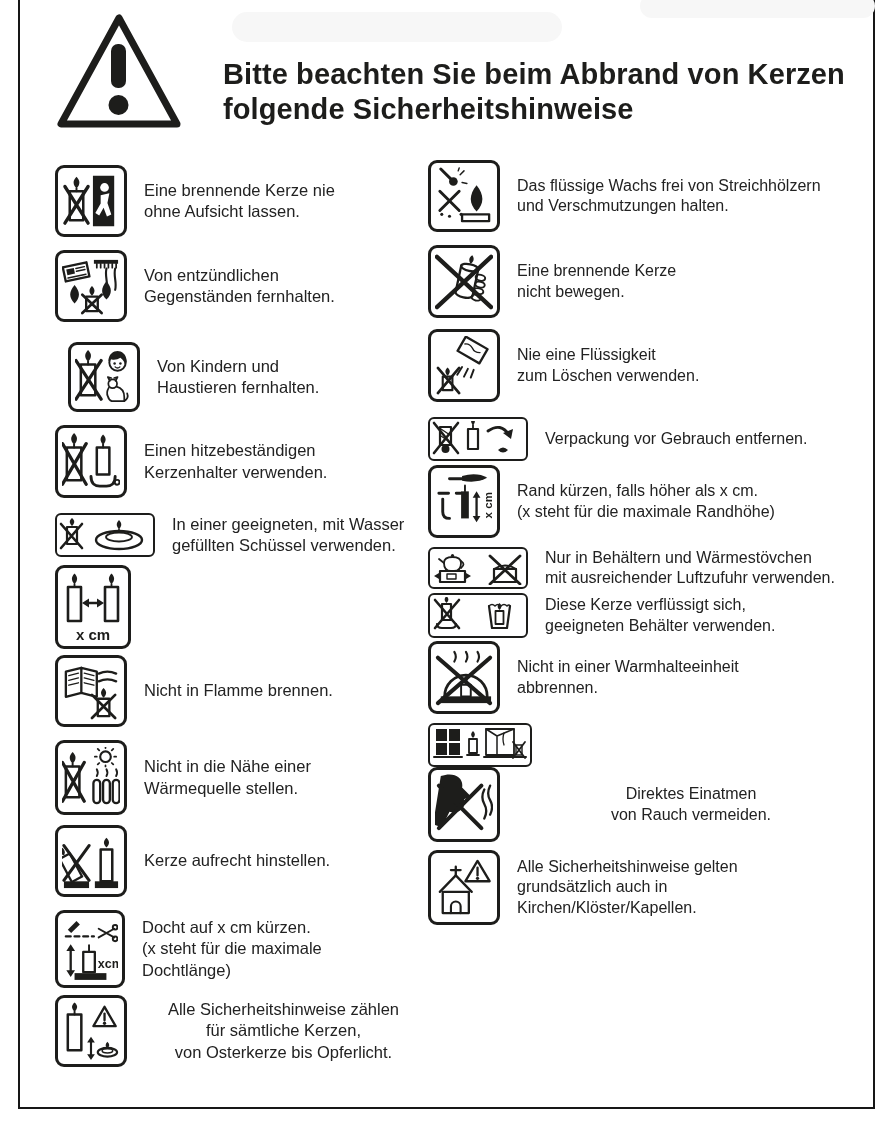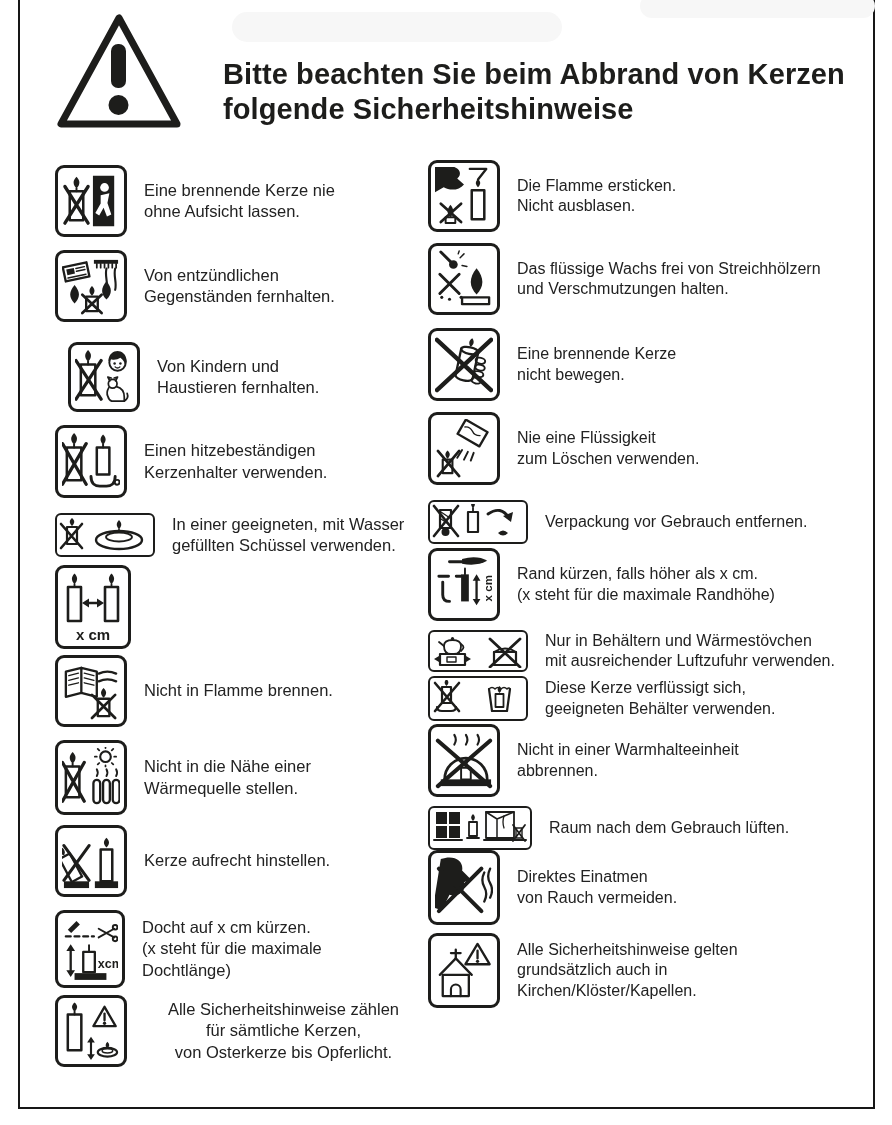--- a/index.html
+++ b/index.html
@@ -249,35 +249,20 @@
       </div>
       <div class="txt txt-l">Alle Sicherheitshinweise zählen
 für sämtliche Kerzen,
 von Osterkerze bis Opferlicht.</div>
     </div>
 
   </div>
 
   <div class="col col-right">
 
-    <div class="row" style="height:72px; margin-bottom:11px;">
-      <div class="ib" style="width:72px;height:72px;">
-        <svg width="58" height="58" viewBox="0 0 60 60">
-          <path class="fl" d="M0 0 h20 c6 2 8 8 3 12 l7 6 c-5 6 -14 7 -21 3 l-9 5 z"></path>
-          <path class="fl" d="M16 52 C20 48 20 44 16 39 C12 44 12 48 16 52 Z"></path>
-          <rect class="st" style="stroke-width:2" x="11" y="52" width="10" height="6"></rect>
-          <path class="st" style="stroke-width:2.8" d="M6 38 L27 57 M27 38 L6 57"></path>
-          <path class="st" style="stroke-width:2.4" d="M36 2 h17 l-8.5 11"></path>
-          <path class="fl" d="M44.5 21 C47.5 18 47.5 15.5 44.5 12.5 C41.5 15.5 41.5 18 44.5 21 Z"></path>
-          <rect class="st" style="stroke-width:2.6" x="38" y="24" width="13" height="30"></rect>
-        </svg>
-      </div>
-      <div class="txt txt-r">Die Flamme ersticken.
-Nicht ausblasen.</div>
-    </div>
 
     <div class="row" style="height:72px; margin-bottom:13px;">
       <div class="ib" style="width:72px;height:72px;">
         <svg width="58" height="58" viewBox="0 0 60 60">
           <path class="st" style="stroke-width:3" d="M6 2 L16 12"></path>
           <circle class="fl" cx="19" cy="15" r="4.5"></circle>
           <path class="st" style="stroke-width:1.5" d="M26 8 l4 -4 M28 16 l5 1 M24 4 l1 -3"></path>
           <path class="st" style="stroke-width:3" d="M5 25 L25 45 M25 25 L5 45"></path>
           <circle class="fl" cx="7" cy="49" r="1.6"></circle>
             <circle class="fl" cx="15" cy="51" r="1.6"></circle>
@@ -425,24 +410,23 @@
           <path class="fl" d="M41 11 C43.5 8.5 43.5 6.5 41 4 C38.5 6.5 38.5 8.5 41 11 Z"></path>
           <path class="st" style="stroke-width:1.8" d="M35 28 h12"></path>
           <rect class="st" style="stroke-width:1.8" x="54" y="2" width="28" height="26"></rect>
           <path class="st" style="stroke-width:1.5" d="M54 2 l11 7 v19 M65 9 l17 -7"></path>
           <path class="st" style="stroke-width:1.3" d="M72 6 q-2 6 0 12"></path>
           <rect class="st" style="stroke-width:1.4" x="84" y="18" width="6" height="10"></rect>
           <path class="st" style="stroke-width:1.8" d="M81 15 L93 31 M93 15 L81 31"></path>
           <path class="st" style="stroke-width:2" d="M52 30 H94"></path>
         </svg>
       </div>
-      <div class="txt txt-r">Raum nach dem Gebrauch lüften.</div>
-    </div>
-
-    <div class="row" style="height:75px; margin-bottom:8px;">
+    </div>
+
+    <div class="row" style="height:75px; margin-bottom:8px;text-align:center;">
       <div class="ib" style="width:72px;height:75px;">
         <svg width="58" height="61" viewBox="0 0 60 63">
           <path class="fl" d="M6 2 c14 -5 24 2 22 12 l9 9 -7 3 c3 9 -6 16 -15 13 l-8 16 -9 -3 z"></path>
           <path class="st" style="stroke-width:4.2" d="M4 12 L48 56 M48 12 L4 56"></path>
           <path class="st" style="stroke-width:2.4" d="M51 16 q-4 8 0 15 q4 7 0 15 M57 12 q-4 8 0 15 q4 7 0 15"></path>
         </svg>
       </div>
       <div class="txt txt-r">Direktes Einatmen
 von Rauch vermeiden.</div>
     </div>

